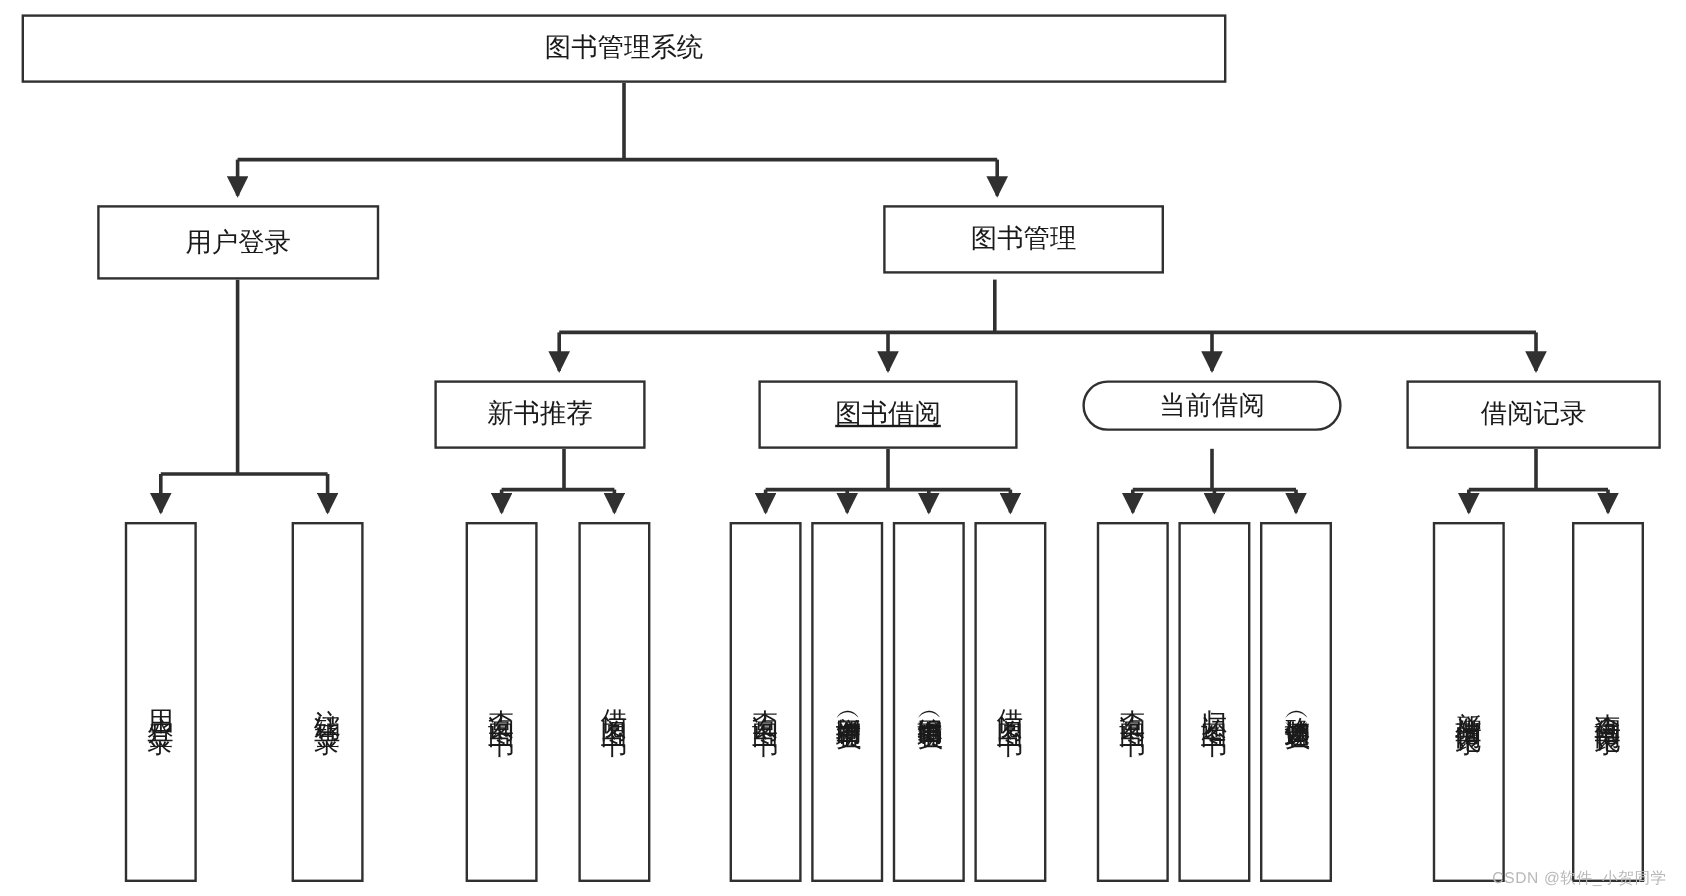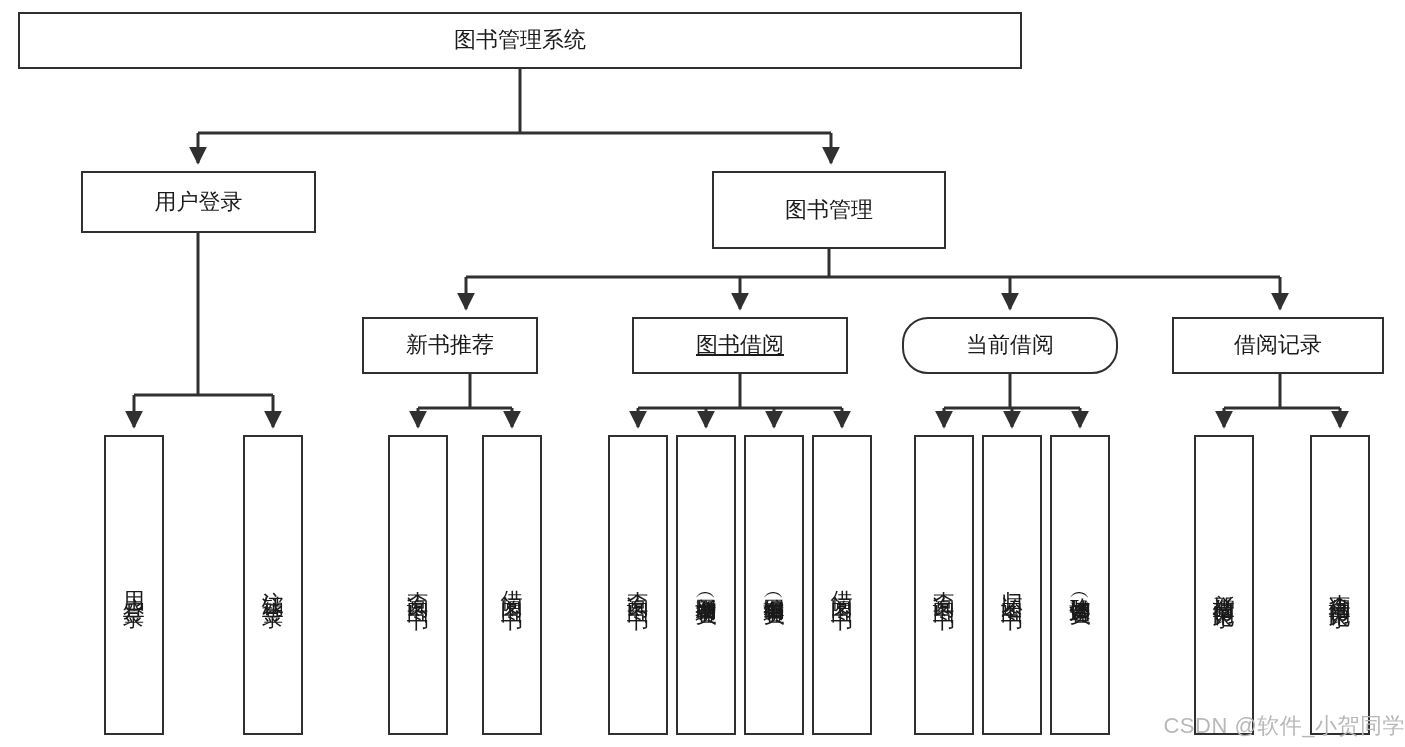--- a/index.html
+++ b/index.html
@@ -35,23 +35,23 @@
   }
   .node.v .vtxt{
     writing-mode:vertical-rl;
     text-orientation:upright;
     display:block;
     text-align:center;
   }
   #svg-edges{position:absolute;left:0;top:0;width:1405px;height:747px;pointer-events:none;}
   #watermark{
     position:absolute;
-    right:0;
+    right:16px;
     bottom:6px;
-    font-size:22px;
+    font-size:13px;
     color:#b8b8b8;
     white-space:nowrap;
     letter-spacing:0.5px;
   }
 </style>
 </head>
 <body>
 
 <div id="canvas">
 
@@ -105,31 +105,31 @@
     </g>
   </svg>
 
   <div class="node h" id="node-root" style="left: 18px; top: 12px; width: 1004px; height: 57px; text-align: center;">
     <span>图书管理系统</span>
   </div>
 
   <div class="node h" id="node-l2-0" style="left: 81px; top: 171px; width: 235px; height: 62px;">
     <span>用户登录</span>
   </div>
-  <div class="node h" id="node-l2-1" style="left: 712px; top: 171px; width: 234px; height: 78px;">
+  <div class="node h" id="node-l2-1" style="left: 736px; top: 171px; width: 234px; height: 57px;">
     <span>图书管理</span>
   </div>
 
   <div class="node h" id="node-l3-0" style="left: 362px; top: 317px; width: 176px; height: 57px;">
     <span>新书推荐</span>
   </div>
   <div class="node h" id="node-l3-1" style="left: 632px; top: 317px; width: 216px; height: 57px; text-decoration: underline;">
     <span>图书借阅</span>
   </div>
-  <div class="node h" id="node-l3-2" style="left: 902px; top: 317px; width: 216px; height: 57px; border-radius: 26px;">
+  <div class="node h" id="node-l3-2" style="left: 902px; top: 317px; width: 216px; height: 42px; border-radius: 26px;">
     <span>当前借阅</span>
   </div>
   <div class="node h" id="node-l3-3" style="left: 1172px; top: 317px; width: 212px; height: 57px;">
     <span>借阅记录</span>
   </div>
 
   <div class="node v" id="node-leaf-0" style="left: 104px; top: 435px; width: 60px; height: 300px; font-size: 22px; letter-spacing: 6px;">
     <span class="vtxt">用户登录</span>
   </div>
   <div class="node v" id="node-leaf-1" style="left: 243px; top: 435px; width: 60px; height: 300px; font-size: 22px; letter-spacing: 6px;">

